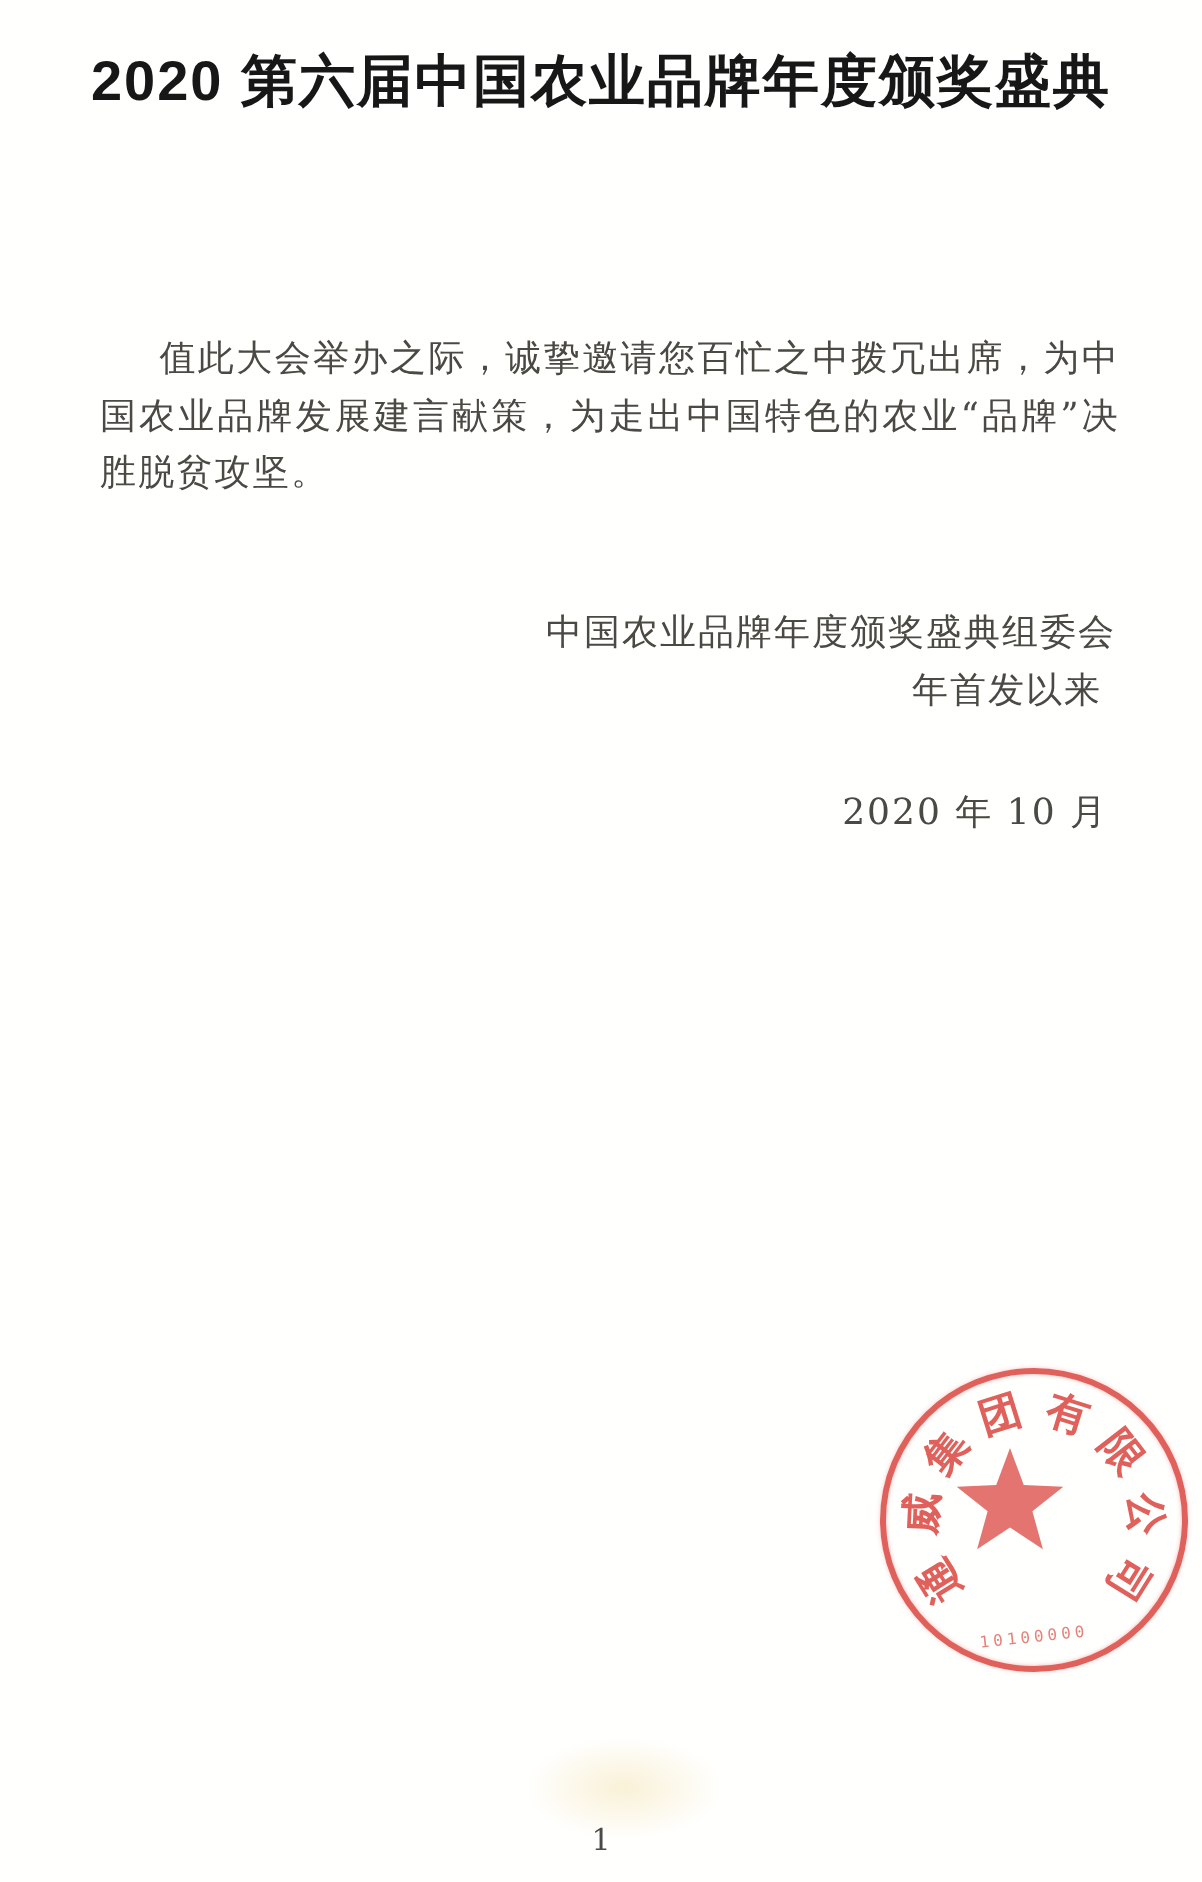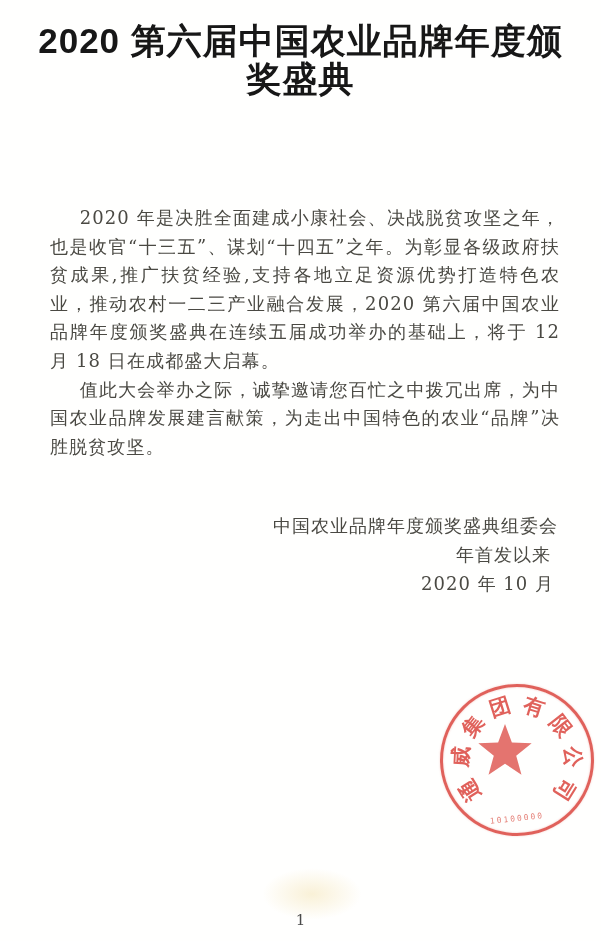--- a/index.html
+++ b/index.html
@@ -3,36 +3,36 @@
 <meta charset="utf-8">
 <style>
   html,body{margin:0;padding:0;background:#ffffff;}
   .page{
     position:relative;width:601px;height:941px;background:#fffffe;overflow:hidden;
     font-family:"DejaVu Serif",serif;color:#46453f;
   }
   .doc-title{
     margin:22px 30px 0 30px;text-align:center;
     font-family:"Liberation Sans",sans-serif;font-weight:700;
-    font-size:35px;line-height:38px;letter-spacing:1px;color:#171717;
+    font-size:28px;line-height:38px;letter-spacing:1px;color:#171717;
   }
   .doc-title .t-line{display:block;}
   .doc-body{
     margin:106px 41px 0 50px;
     text-align:justify;
     font-size:18px;line-height:28.6px;letter-spacing:1.1px;color:#4a4943;
   }
   .doc-body p{margin:0;text-indent:1.65em;}
   .signature{
     margin-top:50px;text-align:right;
     font-size:18px;line-height:29px;color:#4a4943;letter-spacing:1px;
   }
   .sig-committee{margin-right:43px;}
   .sig-company{margin-right:50px;}
-  .sig-date{margin-right:47px;}
+  .sig-date{margin-right:47px;margin-top:32px;}
   
   .seal{
     position:absolute;left:440px;top:684px;width:154px;height:152px;
     mix-blend-mode:multiply;opacity:.9;pointer-events:none;
   }
   .seal-ring{
     position:absolute;left:0;top:0;right:0;bottom:0;
     border:3.5px solid #dd5049;border-radius:50%;
     box-shadow:0 0 2px rgba(221,80,73,.45) inset,0 0 2px rgba(221,80,73,.35);
   }
@@ -59,21 +59,20 @@
 </head>
 <body>
 
 <div class="page">
 
   <div class="doc-title">
     <span class="t-line">2020 第六届中国农业品牌年度颁奖盛典</span>
   </div>
 
   <div class="doc-body">
-    <p>2020 年是决胜全面建成小康社会、决战脱贫攻坚之年，也是收官“十三五”、谋划“十四五”之年。为彰显各级政府扶贫成果,推广扶贫经验,支持各地立足资源优势打造特色农业，推动农村一二三产业融合发展，2020 第六届中国农业品牌年度颁奖盛典在连续五届成功举办的基础上，将于 12 月 18 日在成都盛大启幕。</p>
     <p>值此大会举办之际，诚挚邀请您百忙之中拨冗出席，为中国农业品牌发展建言献策，为走出中国特色的农业“品牌”决胜脱贫攻坚。</p>
   </div>
 
   <div class="signature">
     <div class="sig-committee">中国农业品牌年度颁奖盛典组委会</div>
     <div class="sig-company">年首发以来</div>
     <div class="sig-date">2020 年 10 月</div>
   </div>
 
   <div class="seal">

